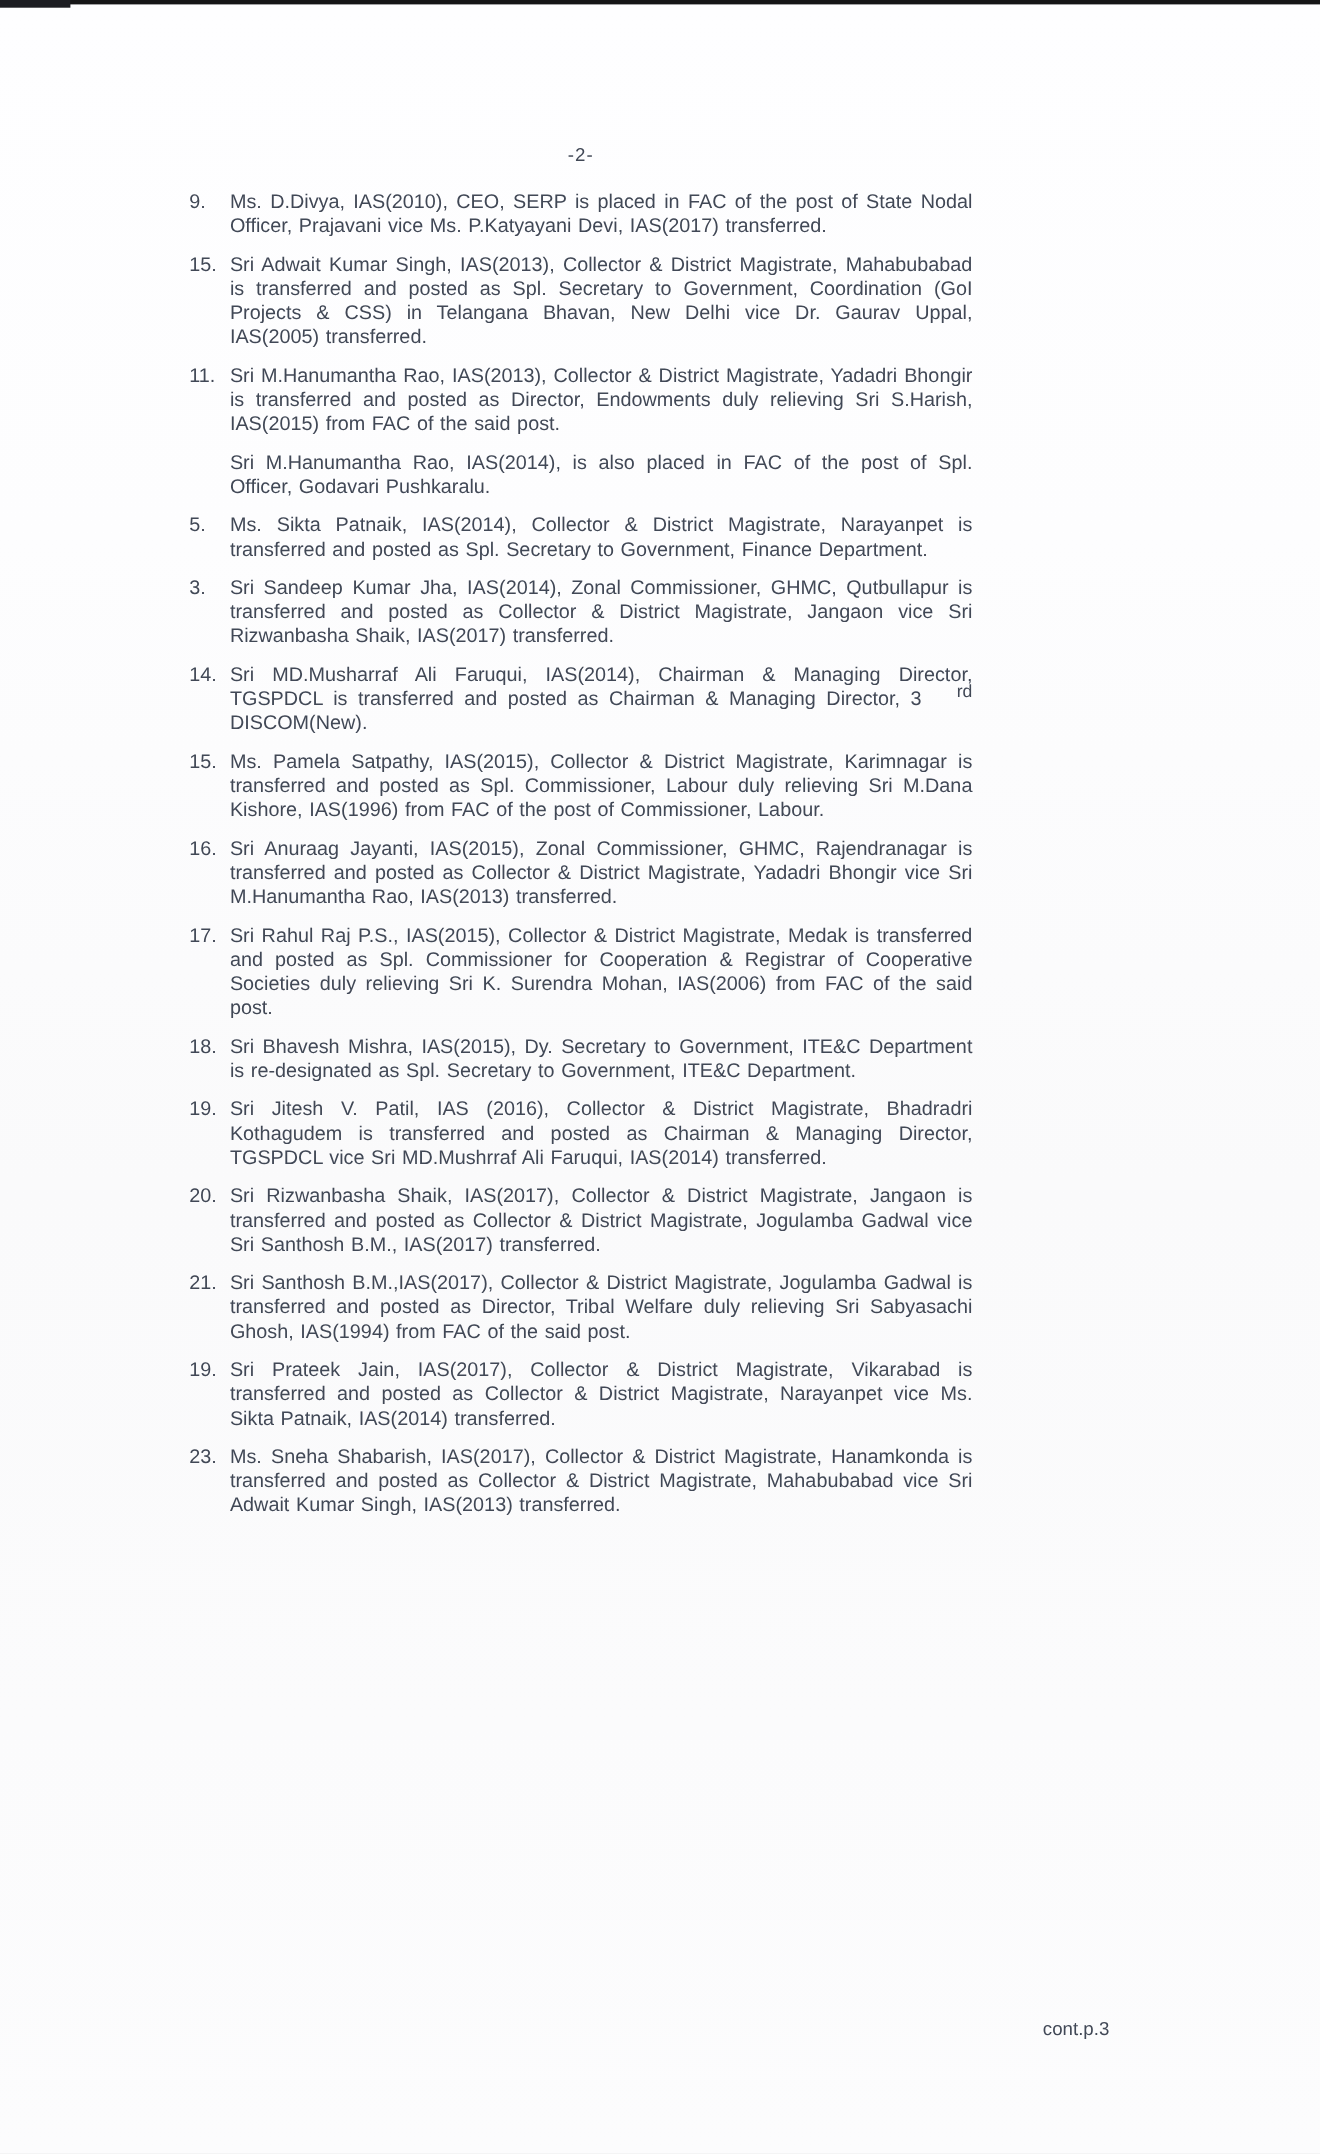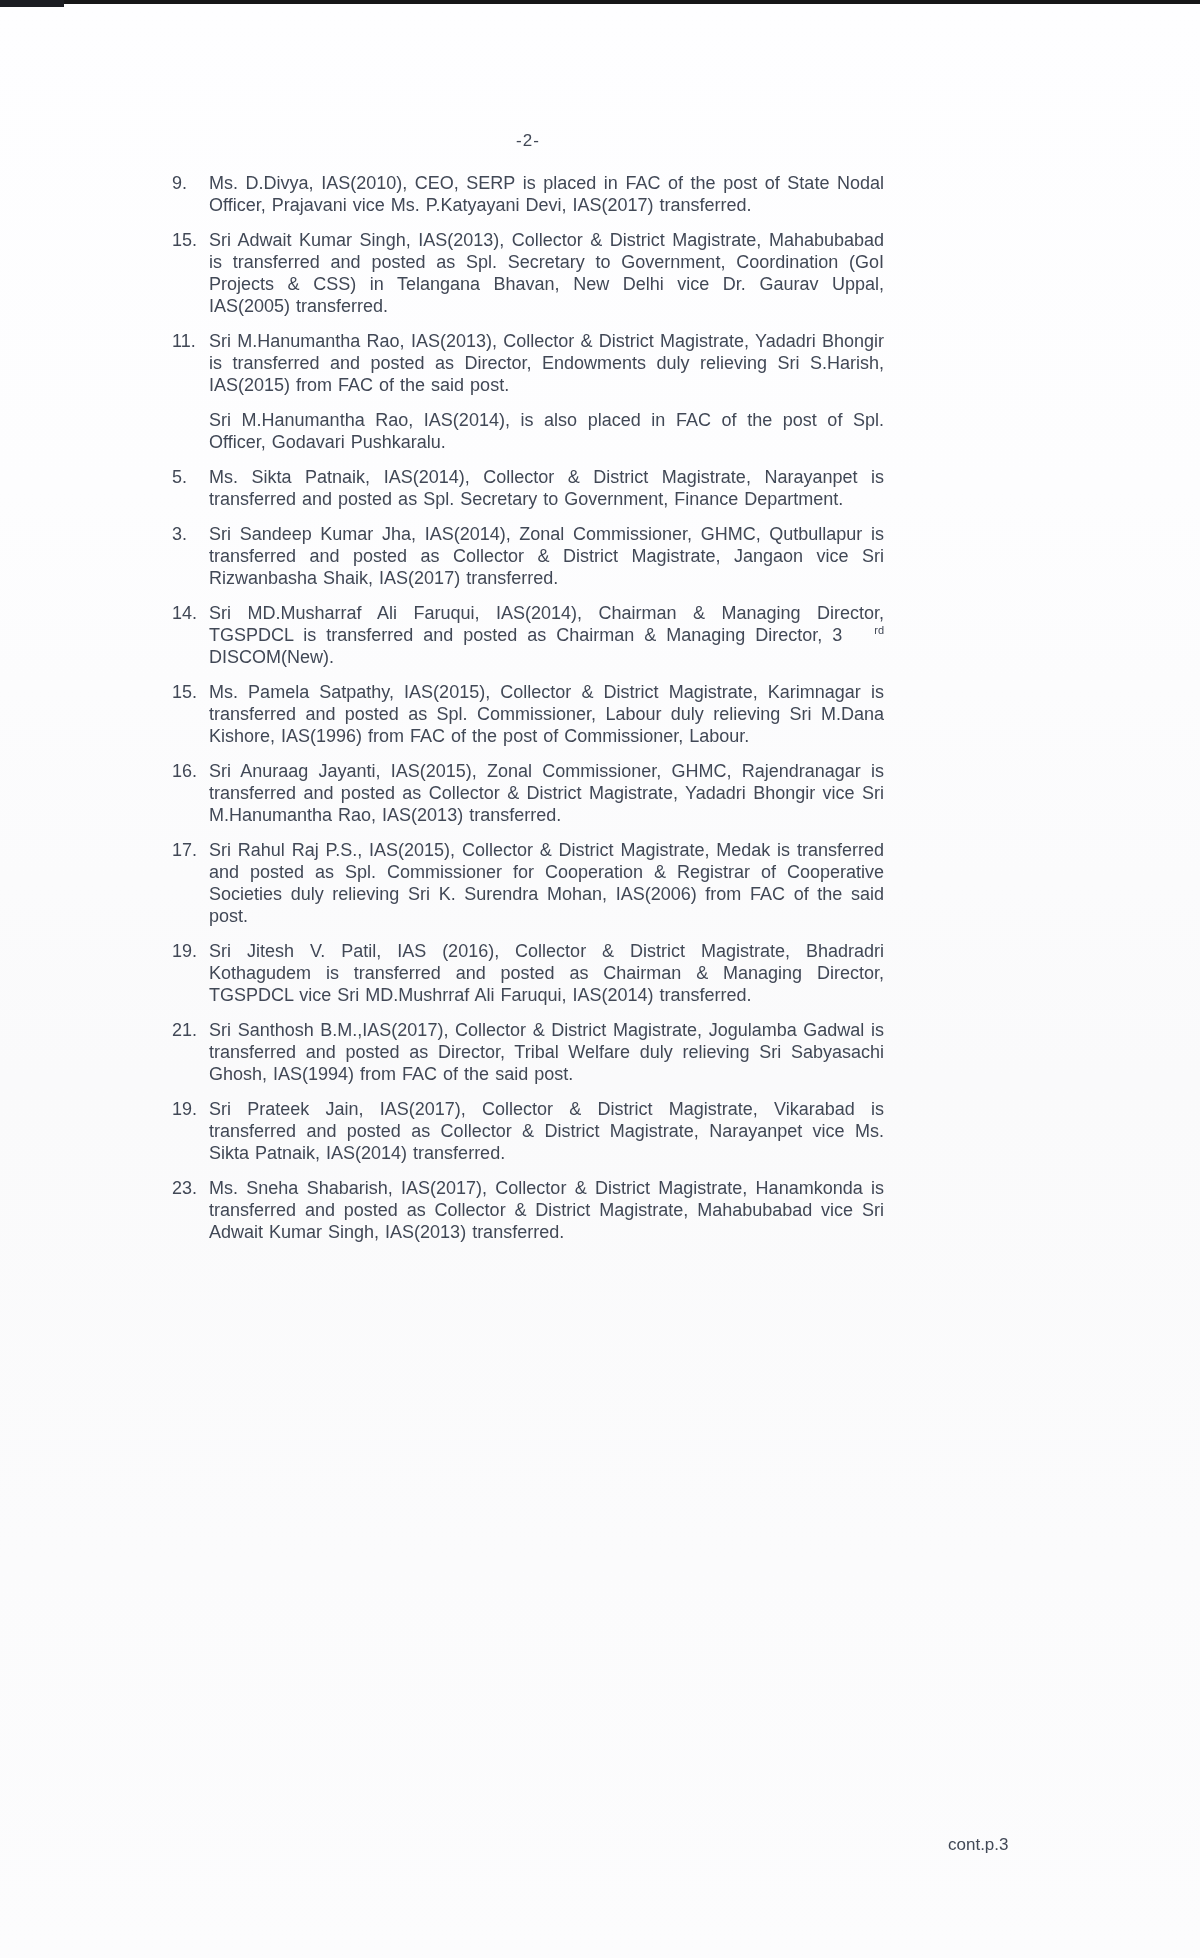--- a/index.html
+++ b/index.html
@@ -61,21 +61,21 @@
   }
   .para {
     margin: 0 0 13px 0;
     text-align: justify;
     text-align-last: left;
     font-size: 18px;
     line-height: 22px;
     word-spacing: 1px;
   }
   .para sup {
-    font-size: 11px;
+    font-size: 16px;
     line-height: 0;
     margin-left: 32px;
   }
   .footer-note {
     position: absolute;
     top: 1795px;
     left: 948px;
     font-size: 17px;
     margin-top: 40px;
   }
@@ -121,22 +121,30 @@
       </div>
       <div class="item">
         <span class="num">16.</span>
         <p class="para"><span>Sri Anuraag Jayanti, IAS(2015), Zonal Commissioner, GHMC, Rajendranagar is transferred and posted as Collector &amp; District Magistrate, Yadadri Bhongir vice Sri M.Hanumantha Rao, IAS(2013) transferred.</span></p>
       </div>
       <div class="item">
         <span class="num">17.</span>
         <p class="para"><span>Sri Rahul Raj P.S., IAS(2015), Collector &amp; District Magistrate, Medak is transferred and posted as Spl. Commissioner for Cooperation &amp; Registrar of Cooperative Societies duly relieving Sri K. Surendra Mohan, IAS(2006) from FAC of the said post.</span></p>
       </div>
       <div class="item">
+        <span class="num">18.</span>
+        <p class="para"><span>Sri Bhavesh Mishra, IAS(2015), Dy. Secretary to Government, ITE&amp;C Department is re-designated as Spl. Secretary to Government, ITE&amp;C Department.</span></p>
+      </div>
+      <div class="item">
         <span class="num">19.</span>
         <p class="para"><span>Sri Jitesh V. Patil, IAS (2016), Collector &amp; District Magistrate, Bhadradri Kothagudem is transferred and posted as Chairman &amp; Managing Director, TGSPDCL vice Sri MD.Mushrraf Ali Faruqui, IAS(2014) transferred.</span></p>
+      </div>
+      <div class="item">
+        <span class="num">20.</span>
+        <p class="para"><span>Sri Rizwanbasha Shaik, IAS(2017), Collector &amp; District Magistrate, Jangaon is transferred and posted as Collector &amp; District Magistrate, Jogulamba Gadwal vice Sri Santhosh B.M., IAS(2017) transferred.</span></p>
       </div>
       <div class="item">
         <span class="num">21.</span>
         <p class="para"><span>Sri Santhosh B.M.,IAS(2017), Collector &amp; District Magistrate, Jogulamba Gadwal is transferred and posted as Director, Tribal Welfare duly relieving Sri Sabyasachi Ghosh, IAS(1994) from FAC of the said post.</span></p>
       </div>
       <div class="item">
         <span class="num">19.</span>
         <p class="para"><span>Sri Prateek Jain, IAS(2017), Collector &amp; District Magistrate, Vikarabad is transferred and posted as Collector &amp; District Magistrate, Narayanpet vice Ms. Sikta Patnaik, IAS(2014) transferred.</span></p>
       </div>
       <div class="item">

